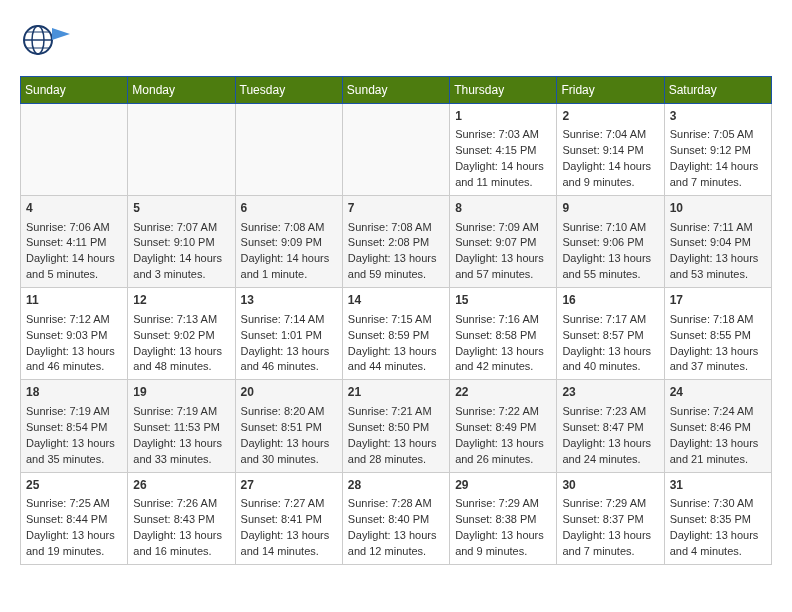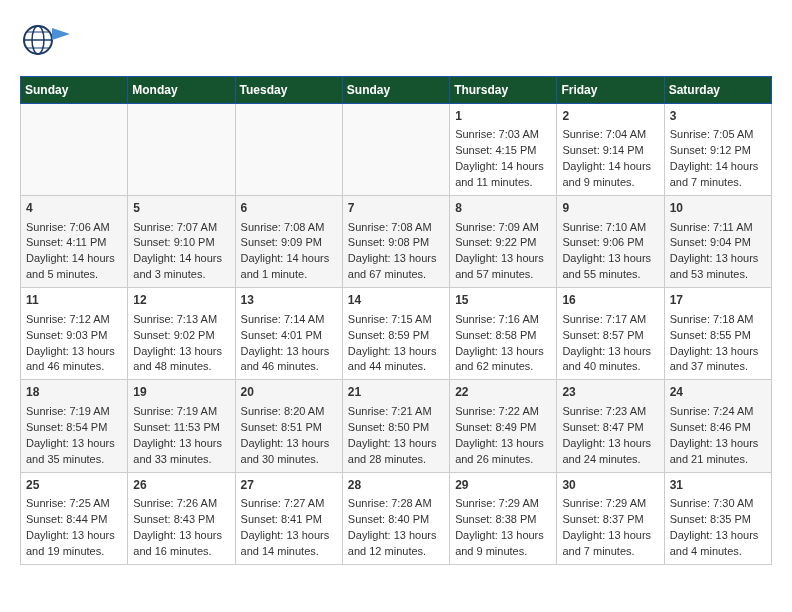--- a/index.html
+++ b/index.html
@@ -27,26 +27,26 @@
     .subtitle {
       font-size: 16px;
       color: #444;
     }
     table {
       width: 100%;
       border-collapse: collapse;
       font-size: 11px;
     }
     thead tr th {
-      background: #14532d;
+      background: #4d7c0f;
       color: #fff;
       padding: 6px 4px;
       text-align: left;
       font-size: 12px;
-      font-weight: bold;
+      font-weight: normal;
       border: 1px solid #1a52a5;
     }
     tbody tr td {
       border: 1px solid #ccc;
       vertical-align: top;
       padding: 4px 5px;
       height: 80px;
       background: #fff;
       color: #333;
       line-height: 1.45;
@@ -129,31 +129,31 @@
         <td class="cell-empty"></td>
         <td class="cell-empty"></td>
         <td><span class="day-num">1</span><span>Sunrise: 7:03 AM</span><br><span>Sunset: 4:15 PM</span><br><span>Daylight: 14 hours</span><br><span>and 11 minutes.</span><br></td>
         <td><span class="day-num">2</span><span>Sunrise: 7:04 AM</span><br><span>Sunset: 9:14 PM</span><br><span>Daylight: 14 hours</span><br><span>and 9 minutes.</span><br></td>
         <td><span class="day-num">3</span><span>Sunrise: 7:05 AM</span><br><span>Sunset: 9:12 PM</span><br><span>Daylight: 14 hours</span><br><span>and 7 minutes.</span><br></td>
       </tr>
       <tr>
         <td><span class="day-num">4</span><span>Sunrise: 7:06 AM</span><br><span>Sunset: 4:11 PM</span><br><span>Daylight: 14 hours</span><br><span>and 5 minutes.</span><br></td>
         <td><span class="day-num">5</span><span>Sunrise: 7:07 AM</span><br><span>Sunset: 9:10 PM</span><br><span>Daylight: 14 hours</span><br><span>and 3 minutes.</span><br></td>
         <td><span class="day-num">6</span><span>Sunrise: 7:08 AM</span><br><span>Sunset: 9:09 PM</span><br><span>Daylight: 14 hours</span><br><span>and 1 minute.</span><br></td>
-        <td><span class="day-num">7</span><span>Sunrise: 7:08 AM</span><br><span>Sunset: 9:08 PM</span><br><span>Daylight: 13 hours</span><br><span>and 67 minutes.</span><br></td>
-        <td><span class="day-num">8</span><span>Sunrise: 7:09 AM</span><br><span>Sunset: 9:22 PM</span><br><span>Daylight: 13 hours</span><br><span>and 57 minutes.</span><br></td>
+        <td><span class="day-num">7</span><span>Sunrise: 7:08 AM</span><br><span>Sunset: 2:08 PM</span><br><span>Daylight: 13 hours</span><br><span>and 59 minutes.</span><br></td>
+        <td><span class="day-num">8</span><span>Sunrise: 7:09 AM</span><br><span>Sunset: 9:07 PM</span><br><span>Daylight: 13 hours</span><br><span>and 57 minutes.</span><br></td>
         <td><span class="day-num">9</span><span>Sunrise: 7:10 AM</span><br><span>Sunset: 9:06 PM</span><br><span>Daylight: 13 hours</span><br><span>and 55 minutes.</span><br></td>
         <td><span class="day-num">10</span><span>Sunrise: 7:11 AM</span><br><span>Sunset: 9:04 PM</span><br><span>Daylight: 13 hours</span><br><span>and 53 minutes.</span><br></td>
       </tr>
       <tr>
         <td><span class="day-num">11</span><span>Sunrise: 7:12 AM</span><br><span>Sunset: 9:03 PM</span><br><span>Daylight: 13 hours</span><br><span>and 46 minutes.</span><br></td>
         <td><span class="day-num">12</span><span>Sunrise: 7:13 AM</span><br><span>Sunset: 9:02 PM</span><br><span>Daylight: 13 hours</span><br><span>and 48 minutes.</span><br></td>
-        <td><span class="day-num">13</span><span>Sunrise: 7:14 AM</span><br><span>Sunset: 4:01 PM</span><br><span>Daylight: 13 hours</span><br><span>and 46 minutes.</span><br></td>
+        <td><span class="day-num">13</span><span>Sunrise: 7:14 AM</span><br><span>Sunset: 1:01 PM</span><br><span>Daylight: 13 hours</span><br><span>and 46 minutes.</span><br></td>
         <td><span class="day-num">14</span><span>Sunrise: 7:15 AM</span><br><span>Sunset: 8:59 PM</span><br><span>Daylight: 13 hours</span><br><span>and 44 minutes.</span><br></td>
-        <td><span class="day-num">15</span><span>Sunrise: 7:16 AM</span><br><span>Sunset: 8:58 PM</span><br><span>Daylight: 13 hours</span><br><span>and 62 minutes.</span><br></td>
+        <td><span class="day-num">15</span><span>Sunrise: 7:16 AM</span><br><span>Sunset: 8:58 PM</span><br><span>Daylight: 13 hours</span><br><span>and 42 minutes.</span><br></td>
         <td><span class="day-num">16</span><span>Sunrise: 7:17 AM</span><br><span>Sunset: 8:57 PM</span><br><span>Daylight: 13 hours</span><br><span>and 40 minutes.</span><br></td>
         <td><span class="day-num">17</span><span>Sunrise: 7:18 AM</span><br><span>Sunset: 8:55 PM</span><br><span>Daylight: 13 hours</span><br><span>and 37 minutes.</span><br></td>
       </tr>
       <tr>
         <td><span class="day-num">18</span><span>Sunrise: 7:19 AM</span><br><span>Sunset: 8:54 PM</span><br><span>Daylight: 13 hours</span><br><span>and 35 minutes.</span><br></td>
         <td><span class="day-num">19</span><span>Sunrise: 7:19 AM</span><br><span>Sunset: 11:53 PM</span><br><span>Daylight: 13 hours</span><br><span>and 33 minutes.</span><br></td>
         <td><span class="day-num">20</span><span>Sunrise: 8:20 AM</span><br><span>Sunset: 8:51 PM</span><br><span>Daylight: 13 hours</span><br><span>and 30 minutes.</span><br></td>
         <td><span class="day-num">21</span><span>Sunrise: 7:21 AM</span><br><span>Sunset: 8:50 PM</span><br><span>Daylight: 13 hours</span><br><span>and 28 minutes.</span><br></td>
         <td><span class="day-num">22</span><span>Sunrise: 7:22 AM</span><br><span>Sunset: 8:49 PM</span><br><span>Daylight: 13 hours</span><br><span>and 26 minutes.</span><br></td>
         <td><span class="day-num">23</span><span>Sunrise: 7:23 AM</span><br><span>Sunset: 8:47 PM</span><br><span>Daylight: 13 hours</span><br><span>and 24 minutes.</span><br></td>

